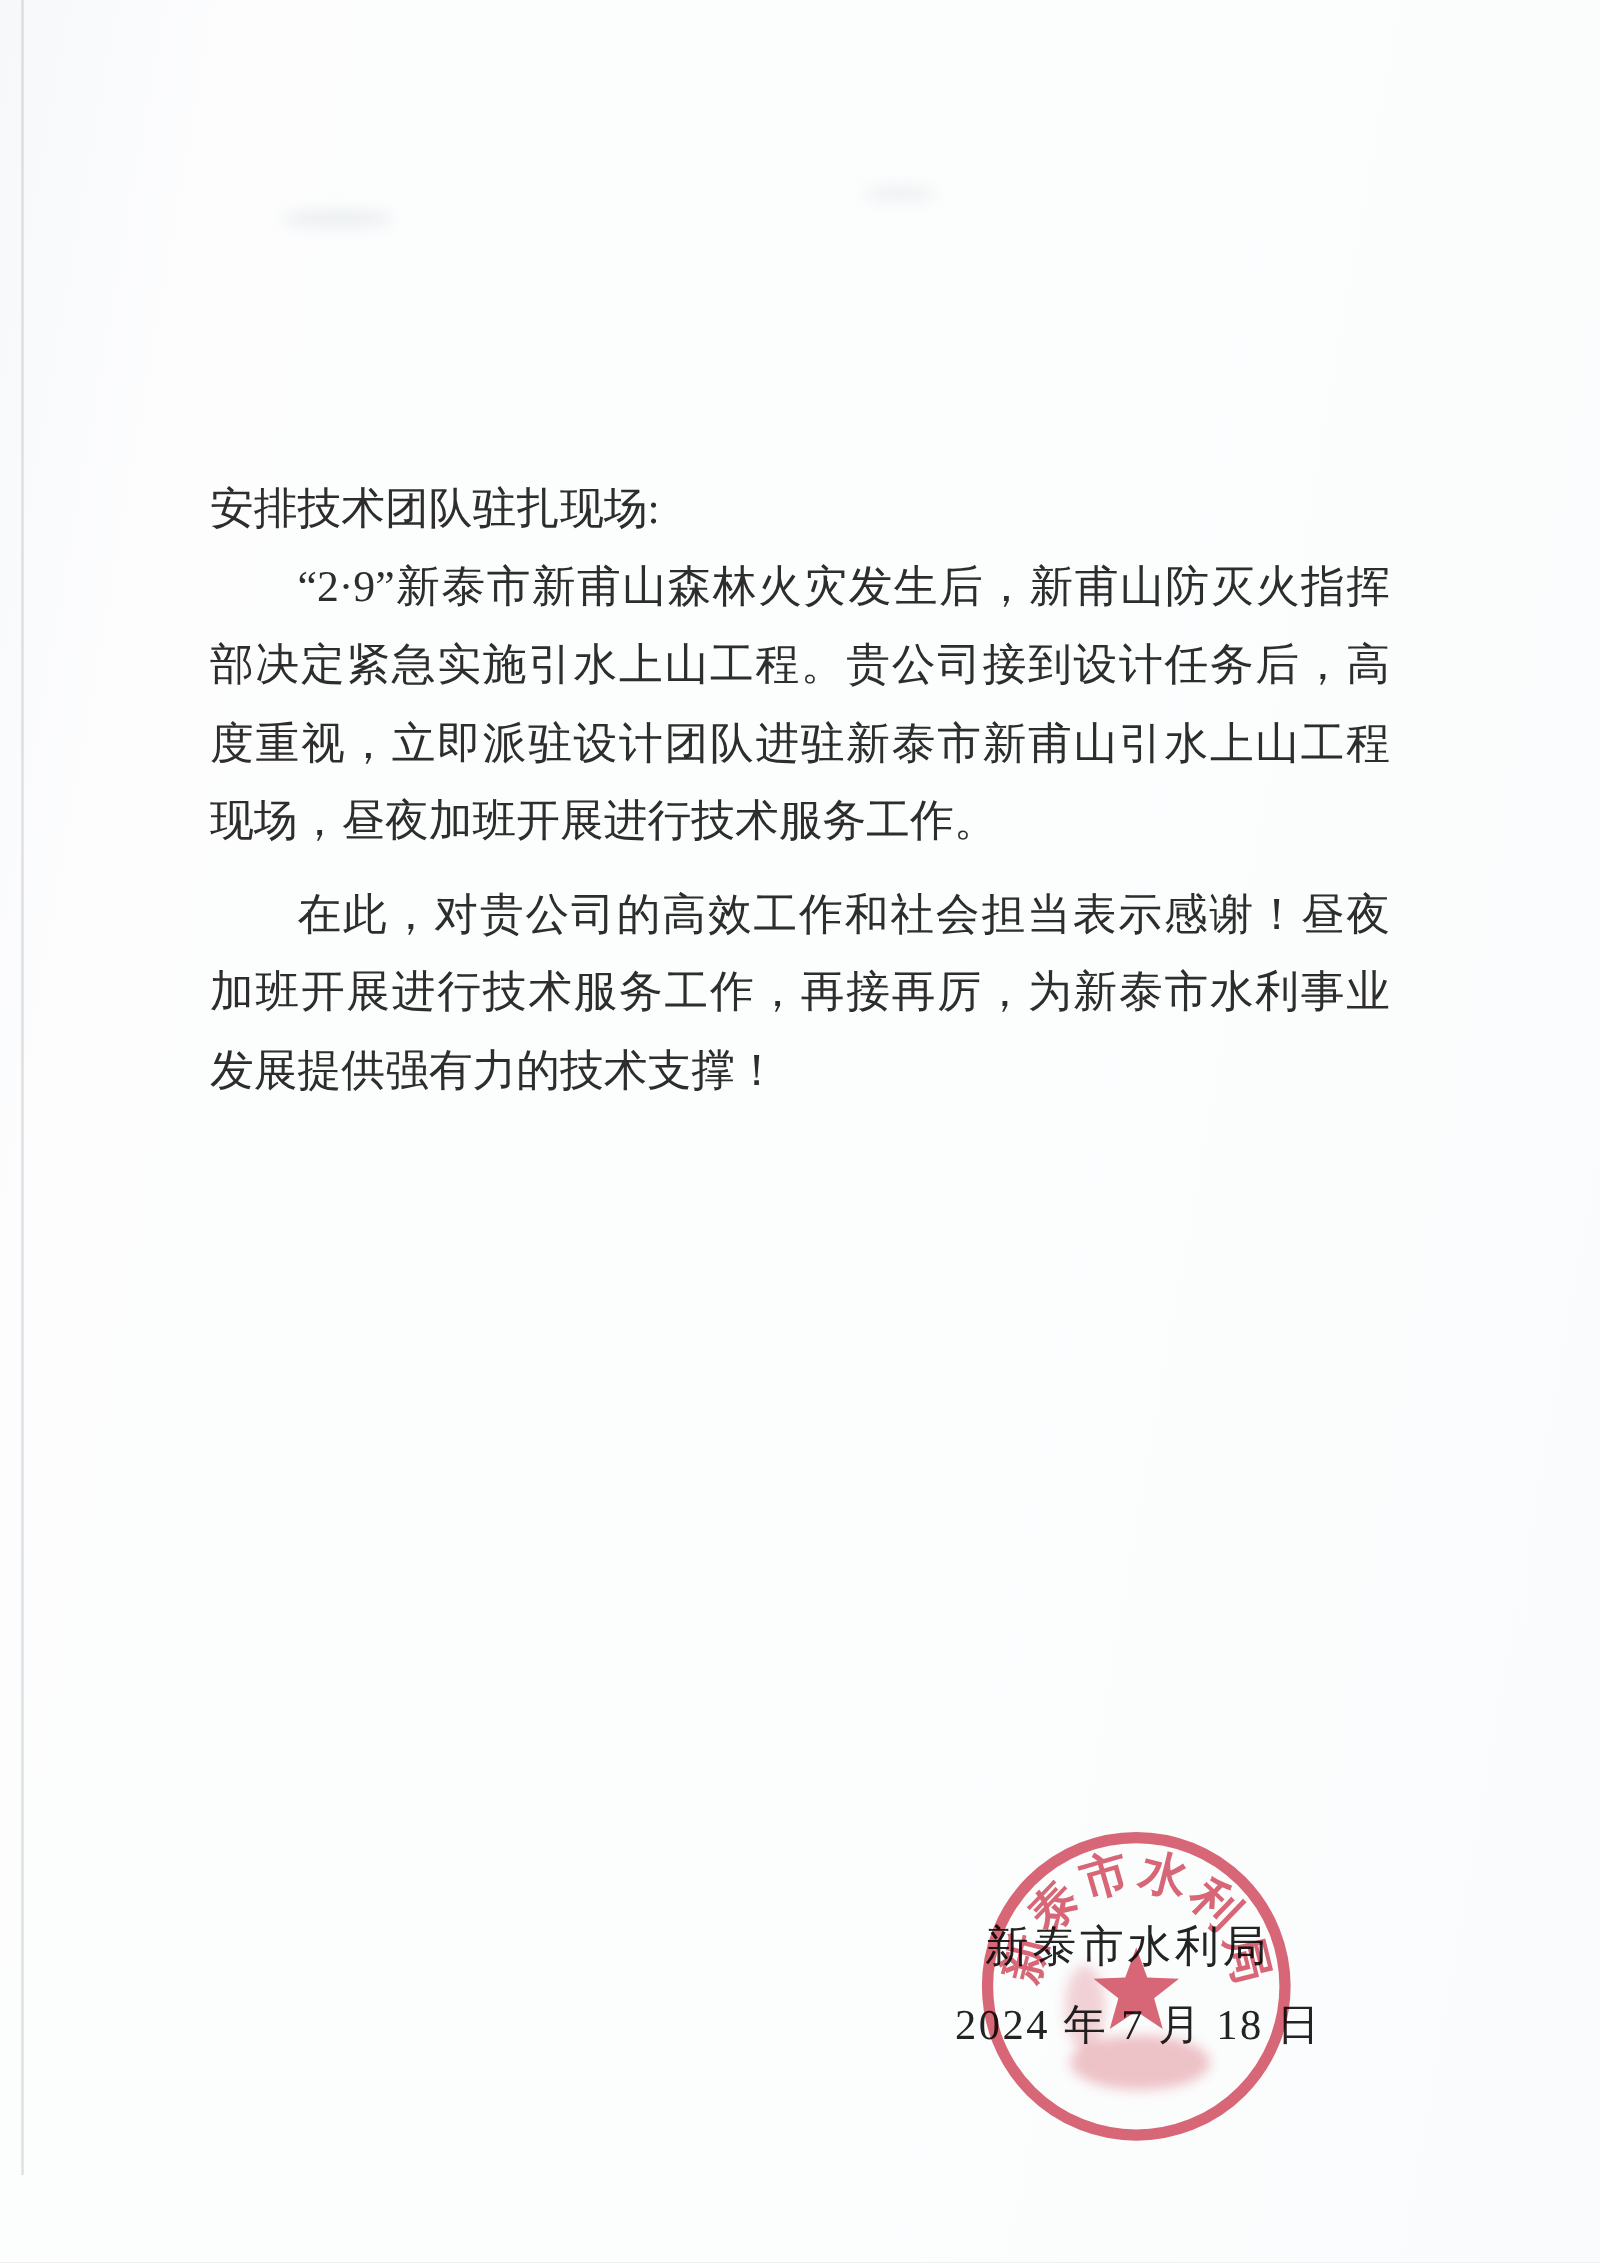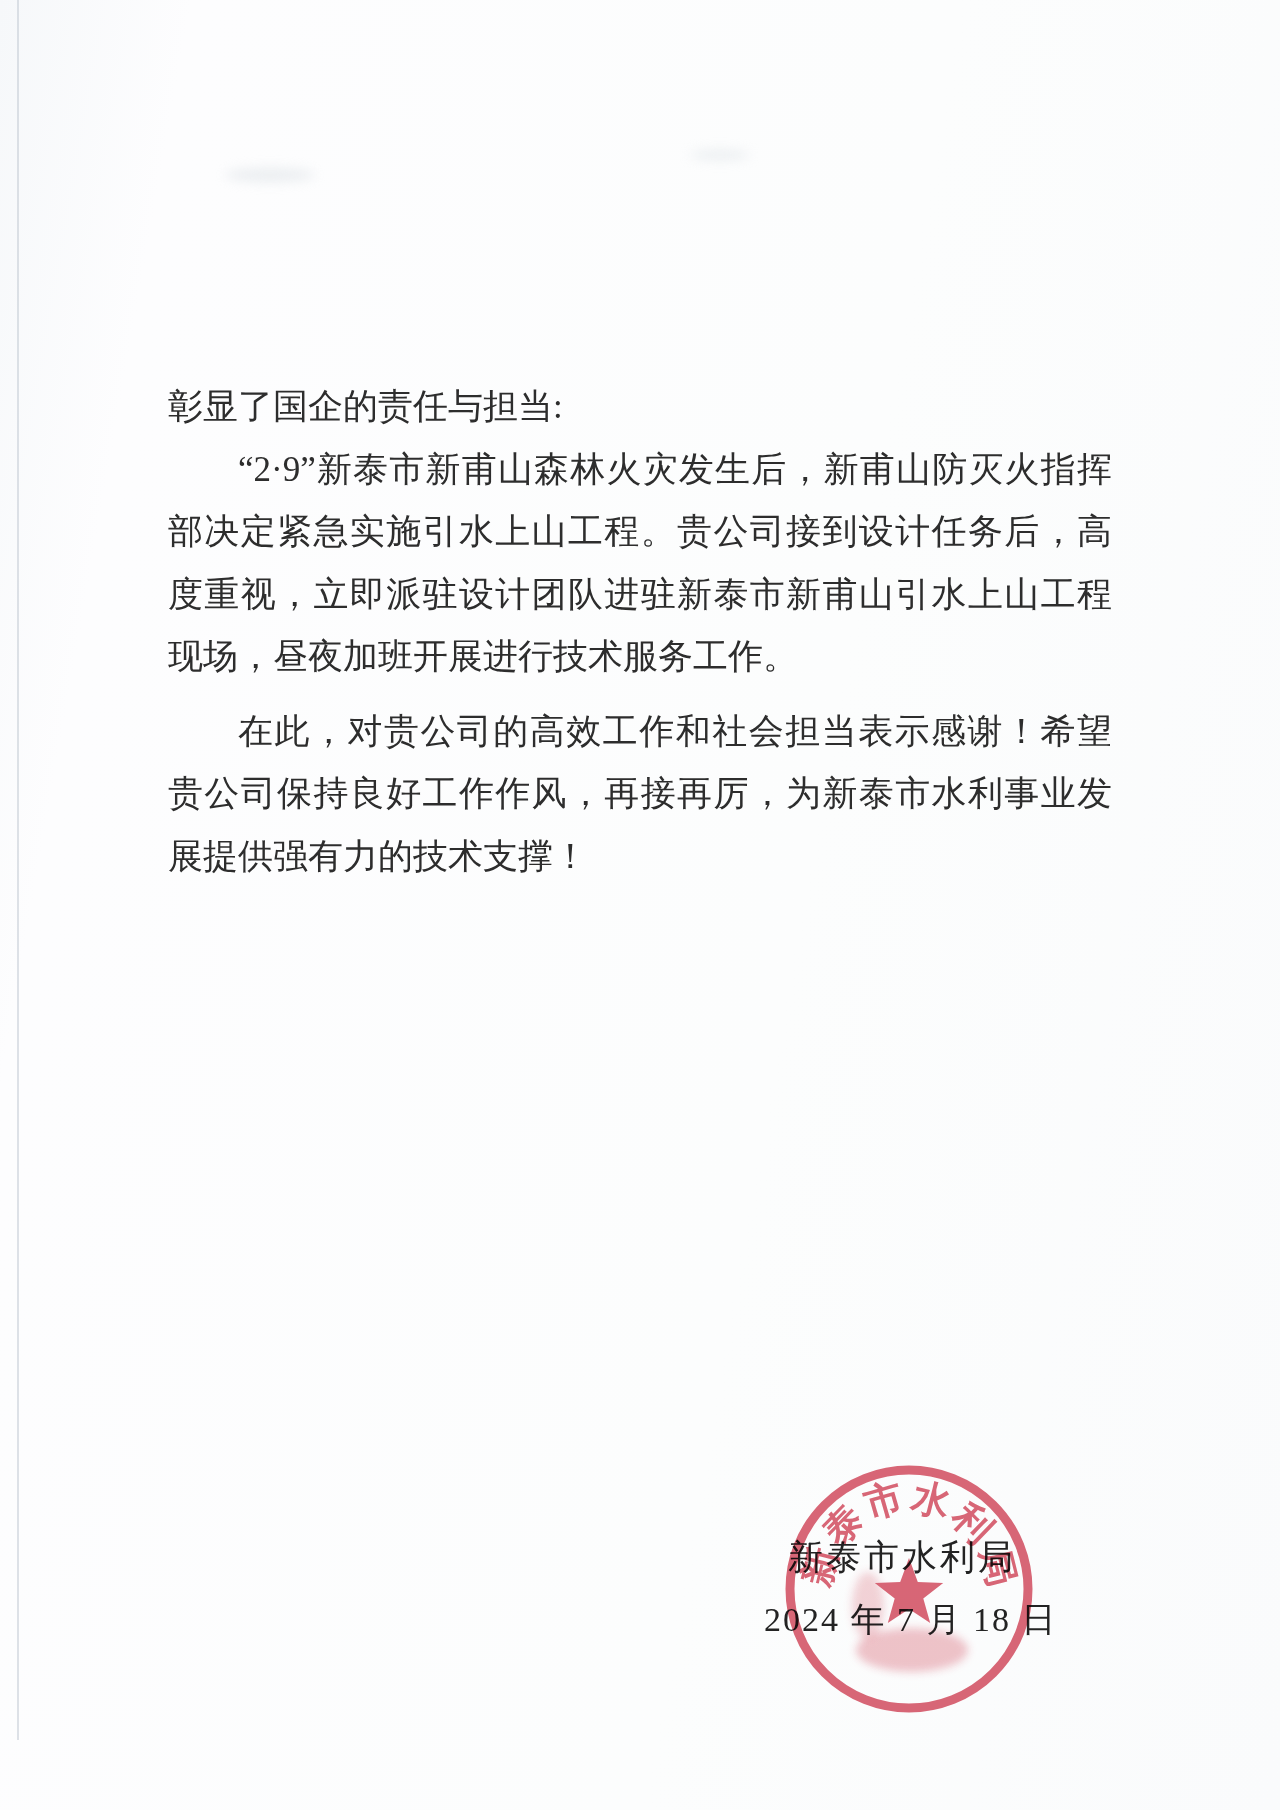--- a/index.html
+++ b/index.html
@@ -62,23 +62,23 @@
 <body>
 
 <div class="page">
 
   <div class="scan-edge-left"></div>
   <div class="scan-artifact artifact-1"></div>
   <div class="scan-artifact artifact-2"></div>
 
 
   <div class="letter-body">
-    <p class="salutation">彰显了国企的责任与担当:</p>
+    <p class="salutation">安排技术团队驻扎现场:</p>
     <p class="para">“2·9”新泰市新甫山森林火灾发生后，新甫山防灭火指挥部决定紧急实施引水上山工程。贵公司接到设计任务后，高度重视，立即派驻设计团队进驻新泰市新甫山引水上山工程现场，昼夜加班开展进行技术服务工作。</p>
-    <p class="para para-last">在此，对贵公司的高效工作和社会担当表示感谢！希望贵公司保持良好工作作风，再接再厉，为新泰市水利事业发展提供强有力的技术支撑！</p>
+    <p class="para para-last">在此，对贵公司的高效工作和社会担当表示感谢！昼夜加班开展进行技术服务工作，再接再厉，为新泰市水利事业发展提供强有力的技术支撑！</p>
   </div>
 
   <div class="signature-line">新泰市水利局</div>
   <div class="date-line">2024 年 7 月 18 日</div>
 
   <div class="seal">
     <svg viewBox="0 0 266 266">
       <defs>
         <filter id="sealBlur" x="-40%" y="-40%" width="180%" height="180%">
           <feGaussianBlur stdDeviation="4.5"></feGaussianBlur>

